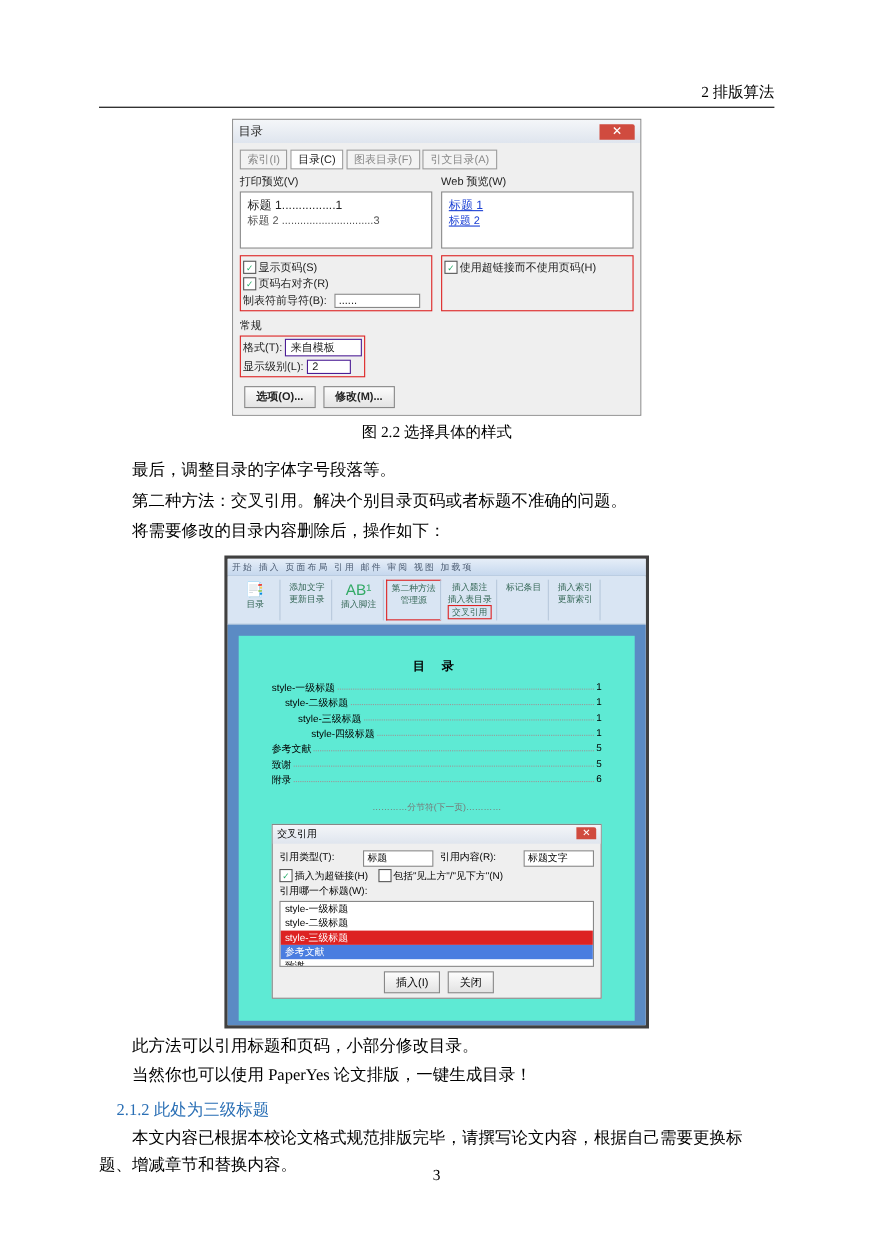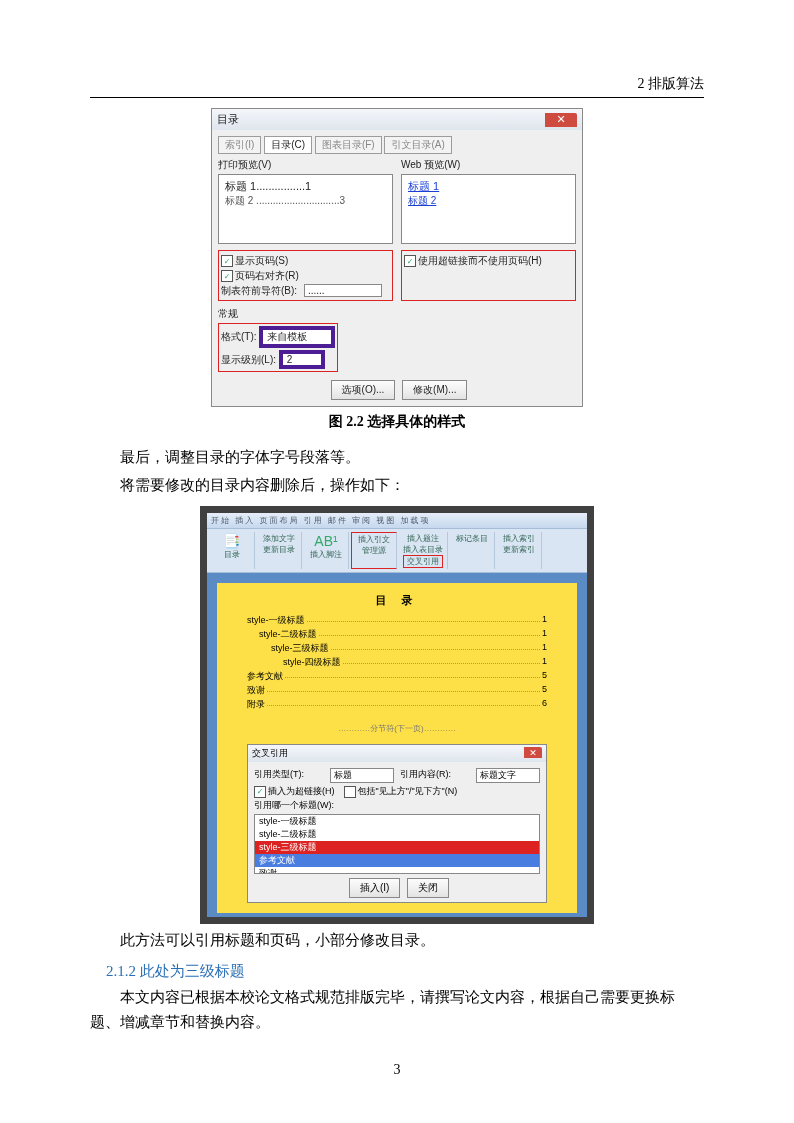--- a/index.html
+++ b/index.html
@@ -76,68 +76,67 @@
     padding: 1px 6px;
     background: #fff;
     font-size: 10px;
   }
   .tabs span.inactive { color: #888; background:#f3f3f3; }
   .preview-row { display: flex; gap: 8px; }
   .preview-box {
     flex: 1;
     border: 1px solid #888;
     background: #fff;
-    height: 70px;
+    height: 52px;
     padding: 4px 6px;
     box-sizing: border-box;
     font-size: 10px;
   }
   .preview-label { font-size: 10px; margin-bottom: 2px; }
   .h1line { font-size: 11px; }
   .h2line { font-size: 10px; color:#555; }
   .link { color: #1a3fd4; text-decoration: underline; }
   .redbox { border: 1px solid #d22; }
   .ctrl-row { margin-top: 6px; display:flex; gap:8px; }
   .ctrl-col { flex:1; font-size:10px; }
   .chk { display:flex; align-items:center; gap:2px; margin:1px 0;}
   .chk .box { width:10px;height:10px;border:1px solid #555;background:#fff;display:inline-flex;align-items:center;justify-content:center;font-size:8px;color:#2a6; }
   .leadersel { display:inline-block;width:70px;border:1px solid #888;background:#fff;padding:0 3px;font-size:10px; margin-left:4px;}
   .grp-label { margin-top:6px; font-size:10px; }
-  .combo { display:inline-block;border:4px solid #4c1d95;background:#fff;padding:0 4px;font-size:10px; }
+  .combo { display:inline-block;border:1px solid #4c1d95;background:#fff;padding:0 4px;font-size:10px; }
   .smallcombo { width:60px; }
   .spin { width:30px; }
-  .btnrow { text-align:center; margin-top:8px; }
+  .btnrow { text-align:left; margin-top:8px;font-weight:bold; }
   .btn {
     display:inline-block;
     border:1px solid #888;
     background:linear-gradient(#fdfdfd,#e3e3e3);
     padding:2px 10px;
     font-size:10px;
     margin-left:4px;
   }
   .caption {
     text-align:center;
     font-size: 14px;
     margin: 4px 0 14px 0;
-    font-weight: bold;
   }
 
   
   .para {
     font-size: 15px;
     line-height: 1.7;
     text-indent: 2em;
     margin: 0 0 2px 0;
   }
 
   
   .fig2 {
     width: 380px;
     margin: 8px auto 4px auto;
-    border: 7px solid #404040;
+    border: 3px solid #404040;
     font-family: Tahoma,SimSun,sans-serif;
     font-size: 9px;
     background:#fff;
   }
   .ribbon-tabs {
     background: linear-gradient(#e6eef8,#c6d8ee);
     padding: 2px 4px;
     border-bottom:1px solid #a6bdd8;
     color:#4a5a70;
     font-size:8px;
@@ -157,22 +156,22 @@
     text-align:center;
     font-size:8px;
     color:#365;
   }
   .ribbon .grp .big { font-size:14px; color:#3a6; }
   .doc-area {
     background:#5b8bc4;
     padding:10px 10px 4px 10px;
   }
   .paper {
-    background:#fde047;
-    padding:10px 30px;
+    background:#5eead4;
+    padding:20px 30px;
     font-size:9px;
   }
   .toc-title { text-align:center; letter-spacing:6px; font-size:11px; font-weight:bold; margin-bottom:6px;}
   .toc-row { display:flex; margin:1px 0; }
   .toc-row .t { flex:0 0 auto; padding-left:0;}
   .toc-row.l1 .t{padding-left:0;}
   .toc-row.l2 .t{padding-left:12px;}
   .toc-row.l3 .t{padding-left:24px;}
   .toc-row.l4 .t{padding-left:36px;}
   .toc-row .dots{ flex:1; border-bottom:1px dotted #999; height:7px; margin:0 2px;}
@@ -280,39 +279,40 @@
 
       <div class="btnrow">
         <span class="btn redbox">选项(O)...</span>
         <span class="btn redbox">修改(M)...</span>
       </div>
     </div>
   </div>
   <div class="caption">图 2.2  选择具体的样式</div>
 
   <p class="para">最后，调整目录的字体字号段落等。</p>
+  <p class="para">第二种方法：交叉引用。解决个别目录页码或者标题不准确的问题。</p>
   <p class="para">将需要修改的目录内容删除后，操作如下：</p>
 
   <div class="fig2">
     <div class="ribbon-tabs">开始  插入  页面布局  引用  邮件  审阅  视图  加载项</div>
     <div class="ribbon">
       <div class="grp">
         <div class="big">📑</div>
         <div>目录</div>
       </div>
       <div class="grp">
         <div>添加文字</div>
         <div>更新目录</div>
       </div>
       <div class="grp">
         <div class="big">AB¹</div>
         <div>插入脚注</div>
       </div>
       <div class="grp redbox">
-        <div>插入引文</div>
+        <div>第二种方法</div>
         <div>管理源</div>
       </div>
       <div class="grp">
         <div>插入题注</div>
         <div>插入表目录</div>
         <div class="redbox">交叉引用</div>
       </div>
       <div class="grp">
         <div>标记条目</div>
       </div>
@@ -394,19 +394,20 @@
               <span class="btn redbox">插入(I)</span>
               <span class="btn">关闭</span>
             </div>
           </div>
         </div>
       </div>
     </div>
   </div>
 
   <p class="para">此方法可以引用标题和页码，小部分修改目录。</p>
+  <p class="para">当然你也可以使用 PaperYes 论文排版，一键生成目录！</p>
 
   <div class="sec-heading">2.1.2  此处为三级标题</div>
 
   <p class="para" style="text-indent:2em">本文内容已根据本校论文格式规范排版完毕，请撰写论文内容，根据自己需要更换标题、增减章节和替换内容。</p>
 
   <div class="page-number">3</div>
 </div>
 
 </body></html>

